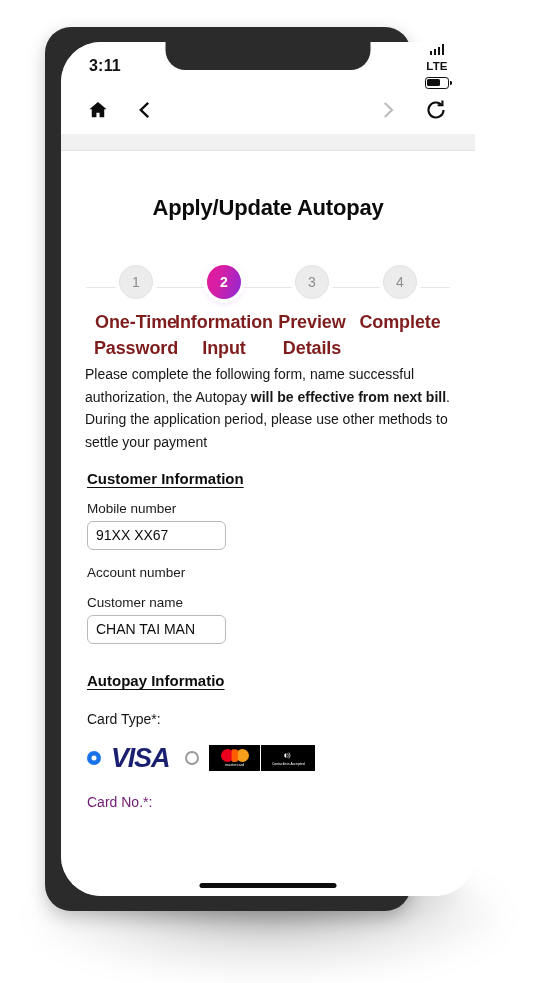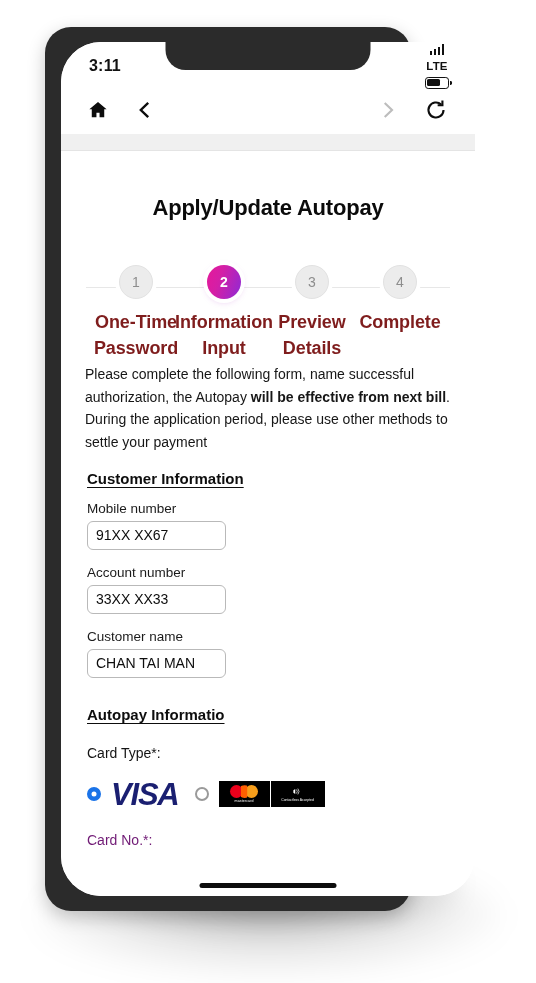--- a/index.html
+++ b/index.html
@@ -347,21 +347,21 @@
     position: absolute;
     left: 50%; top: 50%;
     transform: translate(-50%,-50%);
     width: 5px; height: 5px;
     border-radius: 50%;
     background: #ffffff;
   }
 
   .visa-logo {
     font-family: "Liberation Sans", sans-serif;
-    font-size: 31px;
+    font-size: 27px;
     font-weight: bold;
     font-style: italic;
     color: #1a1f71;
     letter-spacing: -1.2px;
     margin-left: 2px;
     margin-right: 8px;
     line-height: 1;
   }
 
   .mc-badge {
@@ -520,21 +520,20 @@
 
         <div class="section-head">Customer Information</div>
 
         <div class="form">
           <div class="field">
             <div class="field-label">Mobile number</div>
             <input class="field-input" value="91XX XX67" style="">
           </div>
           <div class="field">
             <div class="field-label">Account number</div>
-            <input class="field-input" value="33XX XX33" style="">
           </div>
           <div class="field">
             <div class="field-label">Customer name</div>
             <input class="field-input wide" value="CHAN TAI MAN" style="">
           </div>
         </div>
 
         <div class="section-head2">Autopay Informatio</div>
 
         <div class="card-type-label">Card Type*:</div>

